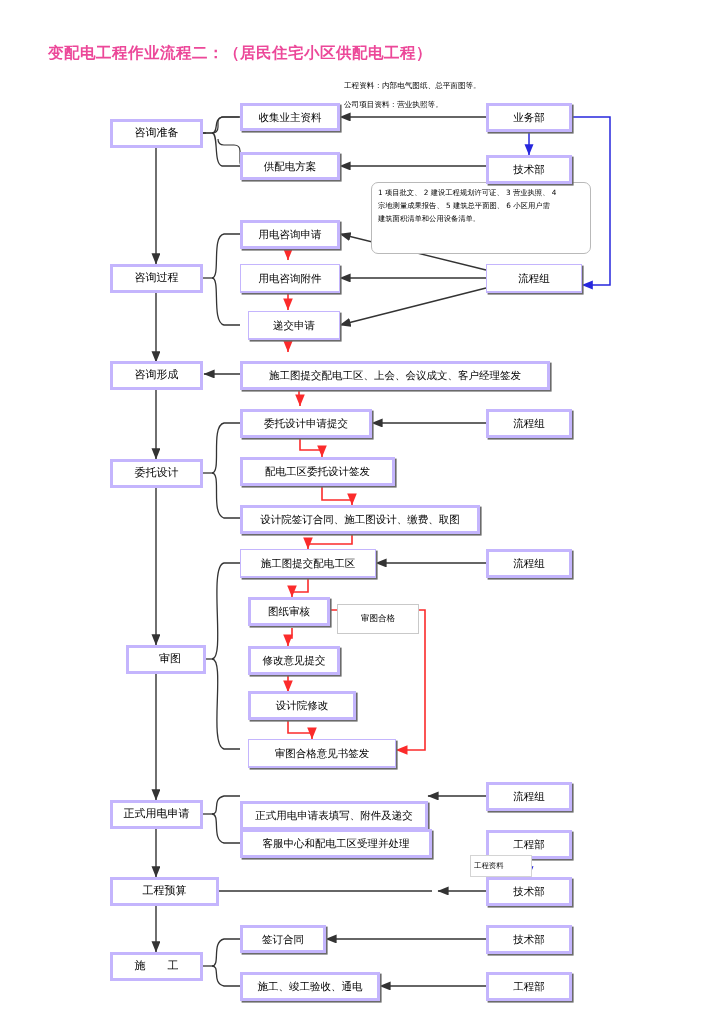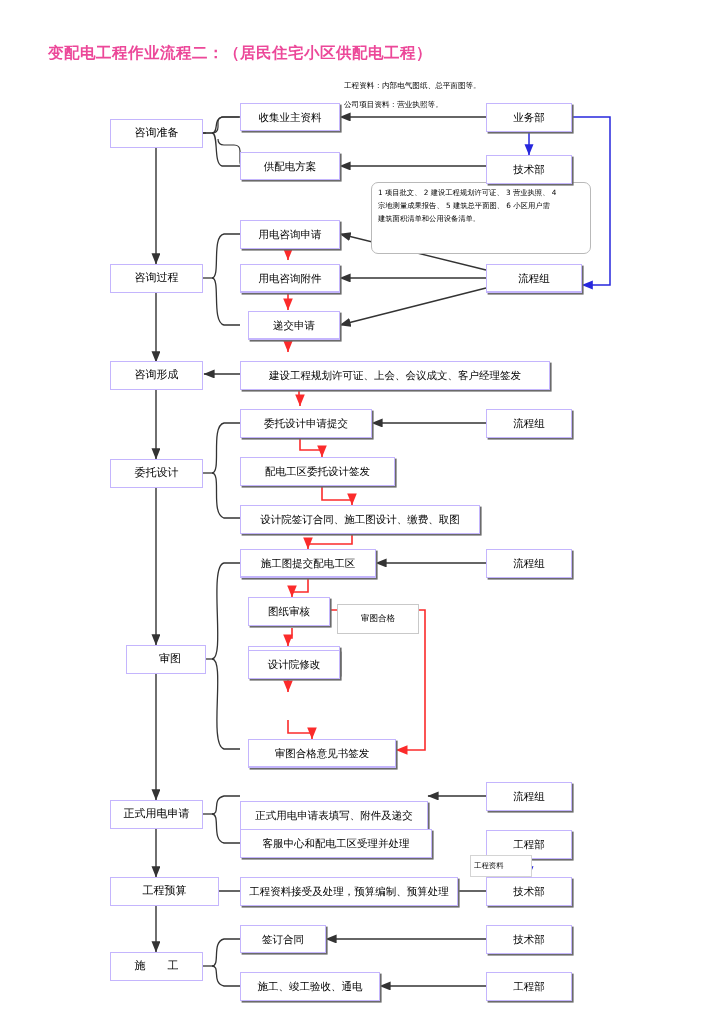--- a/index.html
+++ b/index.html
@@ -30,21 +30,21 @@
     top: 43px;
     font-size: 15.5px;
     font-weight: bold;
     letter-spacing: 0.5px;
     color: #ec4899;
     white-space: nowrap;
   }
   .box {
     position: absolute;
     box-sizing: border-box;
-    border: 1px solid #c4b5fd;
+    border: 3px solid #c4b5fd;
     background: #ffffff;
     display: flex;
     align-items: center;
     justify-content: center;
     font-size: 10.5px;
     color: #000;
     text-align: center;
     line-height: 1.15;
     white-space: nowrap;
   }
@@ -239,36 +239,35 @@
   <div class="box left-stage" style="left:110px; top:877px; width:109px; height:29px;">工程预算</div>
   <div class="box left-stage" style="left:110px; top:952px; width:93px; height:29px;">施　　工</div>
 
   <div class="box shadow" style="left:240px; top:103px; width:100px; height:28px;">收集业主资料</div>
   <div class="box shadow" style="left:240px; top:152px; width:100px; height:28px;">供配电方案</div>
 
   <div class="box shadow" style="left:240px; top:220px; width:100px; height:29px;">用电咨询申请</div>
   <div class="box shadow heavy" style="left:240px; top:264px; width:100px; height:29px;">用电咨询附件</div>
   <div class="box shadow heavy" style="left:248px; top:311px; width:92px; height:29px;">递交申请</div>
 
-  <div class="box shadow" style="left:240px; top:361px; width:310px; height:29px;">建设工程规划许可证、上会、会议成文、客户经理签发</div>
+  <div class="box shadow" style="left:240px; top:361px; width:310px; height:29px;">施工图提交配电工区、上会、会议成文、客户经理签发</div>
 
   <div class="box shadow" style="left:240px; top:409px; width:132px; height:29px;">委托设计申请提交</div>
   <div class="box shadow" style="left:240px; top:457px; width:155px; height:29px;">配电工区委托设计签发</div>
   <div class="box shadow" style="left:240px; top:505px; width:240px; height:29px;">设计院签订合同、施工图设计、缴费、取图</div>
 
   <div class="box shadow heavy" style="left:240px; top:549px; width:136px; height:29px;">施工图提交配电工区</div>
   <div class="box shadow" style="left:248px; top:597px; width:82px; height:29px;">图纸审核</div>
   <div class="box shadow" style="left:248px; top:646px; width:92px; height:29px;">修改意见提交</div>
-  <div class="box shadow" style="left:248px; top:650px; width:92px; height:29px;">设计院修改</div>
+  <div class="box shadow" style="left:248px; top:691px; width:108px; height:29px;">设计院修改</div>
   <div class="box shadow heavy" style="left:248px; top:739px; width:148px; height:29px;">审图合格意见书签发</div>
 
   <div class="box shadow" style="left:240px; top:782px; width:188px; height:29px;margin-top:19px;">正式用电申请表填写、附件及递交</div>
   <div class="box shadow" style="left:240px; top:829px; width:192px; height:29px;">客服中心和配电工区受理并处理</div>
 
-  <div class="box shadow" style="left:240px; top:877px; width:218px; height:29px;">工程资料接受及处理，预算编制、预算处理</div>
 
   <div class="box shadow" style="left:240px; top:925px; width:86px; height:28px;">签订合同</div>
   <div class="box shadow" style="left:240px; top:972px; width:140px; height:29px;">施工、竣工验收、通电</div>
 
   <div class="label-box" style="left:337px; top:604px; width:82px; height:30px;">审图合格</div>
 
   <div class="box shadow" style="left:486px; top:103px; width:86px; height:29px;">业务部</div>
   <div class="box shadow" style="left:486px; top:155px; width:86px; height:29px;">技术部</div>
   <div class="box shadow heavy" style="left:486px; top:264px; width:96px; height:29px;">流程组</div>
   <div class="box shadow" style="left:486px; top:409px; width:86px; height:29px;">流程组</div>

